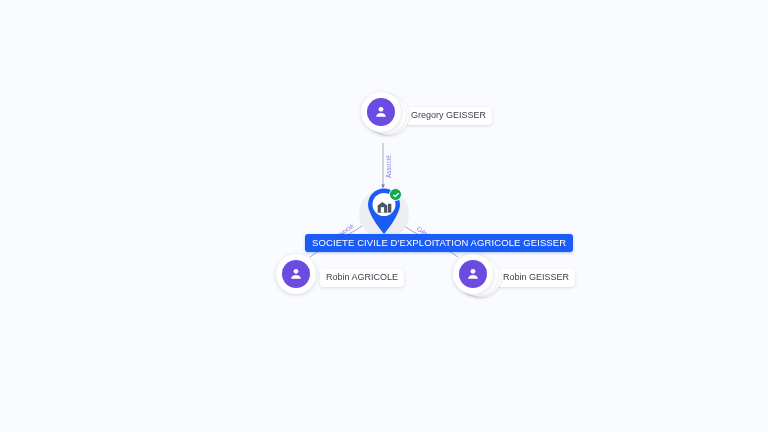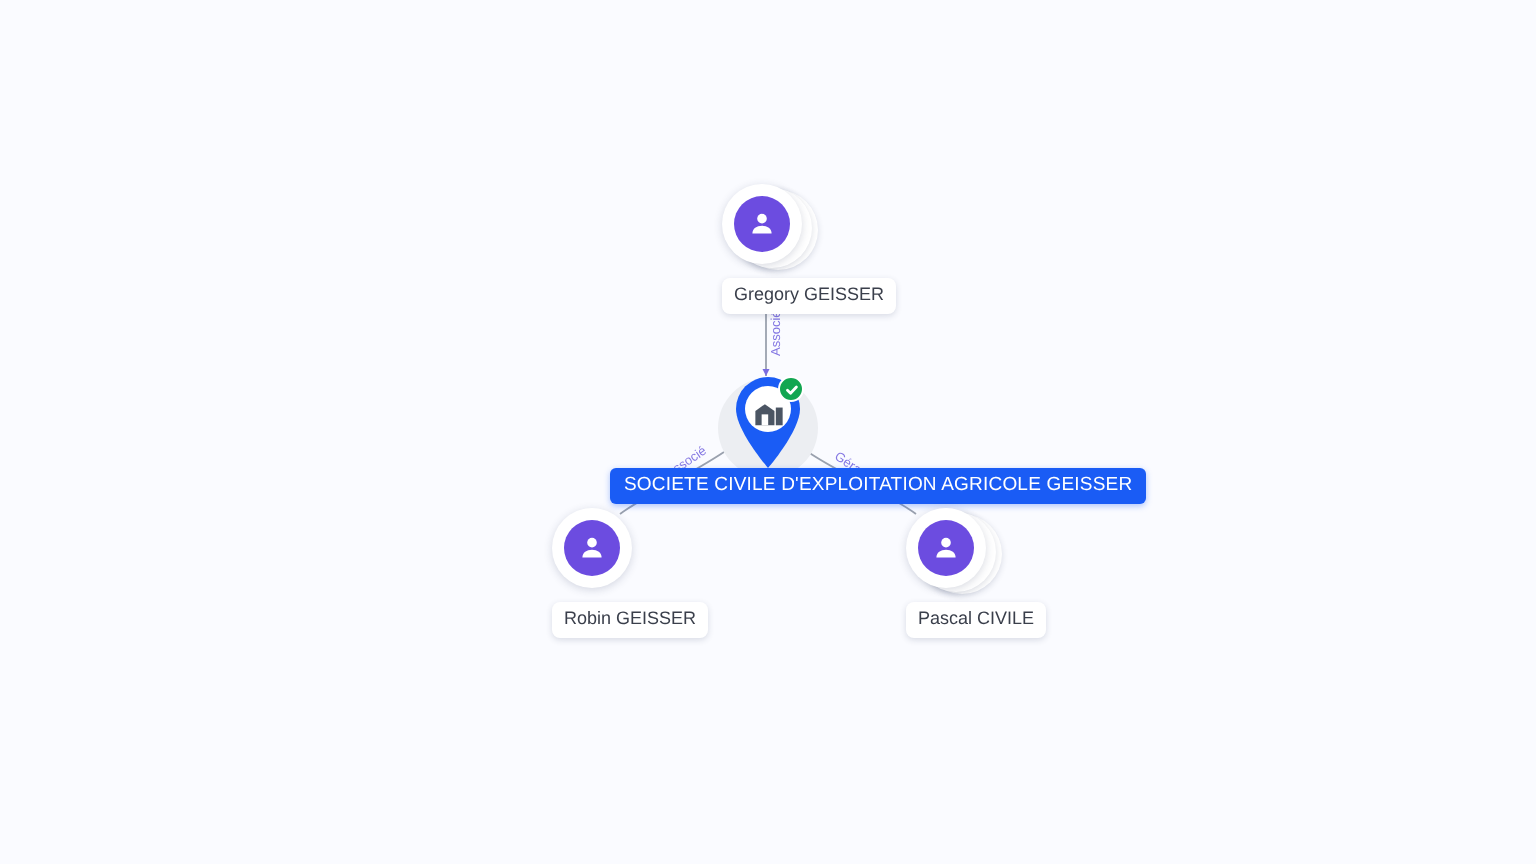--- a/index.html
+++ b/index.html
@@ -29,21 +29,21 @@
     top: 0;
     width: 768px;
     height: 432px;
     pointer-events: none;
   }
 
   
   .node {
     position: absolute;
     display: flex;
-    flex-direction: column;
+    align-items: center;
   }
 
   .avatar-wrap {
     position: relative;
     width: 44px;
     height: 44px;
   }
 
   
   .stack-card {
@@ -254,32 +254,32 @@
     <div class="avatar-wrap">
       <div class="avatar-ring">
         <div class="avatar-circle">
           <svg width="16" height="16" viewBox="0 0 24 24" fill="#ffffff">
             <circle cx="12" cy="8" r="3.6"></circle>
             <path d="M4.8 19.2c0-3.7 3.2-5.8 7.2-5.8s7.2 2.1 7.2 5.8z"></path>
           </svg>
         </div>
       </div>
     </div>
-    <div class="node-label">Robin GEISSER</div>
+    <div class="node-label">Robin AGRICOLE</div>
   </div>
 
   <div class="node" style="left:453px; top:254px;">
     <div class="avatar-wrap">
       <div class="stack-card c1"></div>
       <div class="stack-card c2"></div>
       <div class="avatar-ring">
         <div class="avatar-circle">
           <svg width="16" height="16" viewBox="0 0 24 24" fill="#ffffff">
             <circle cx="12" cy="8" r="3.6"></circle>
             <path d="M4.8 19.2c0-3.7 3.2-5.8 7.2-5.8s7.2 2.1 7.2 5.8z"></path>
           </svg>
         </div>
       </div>
     </div>
-    <div class="node-label">Pascal CIVILE</div>
+    <div class="node-label">Robin GEISSER</div>
   </div>
 
 </div>
 
 </body></html>

